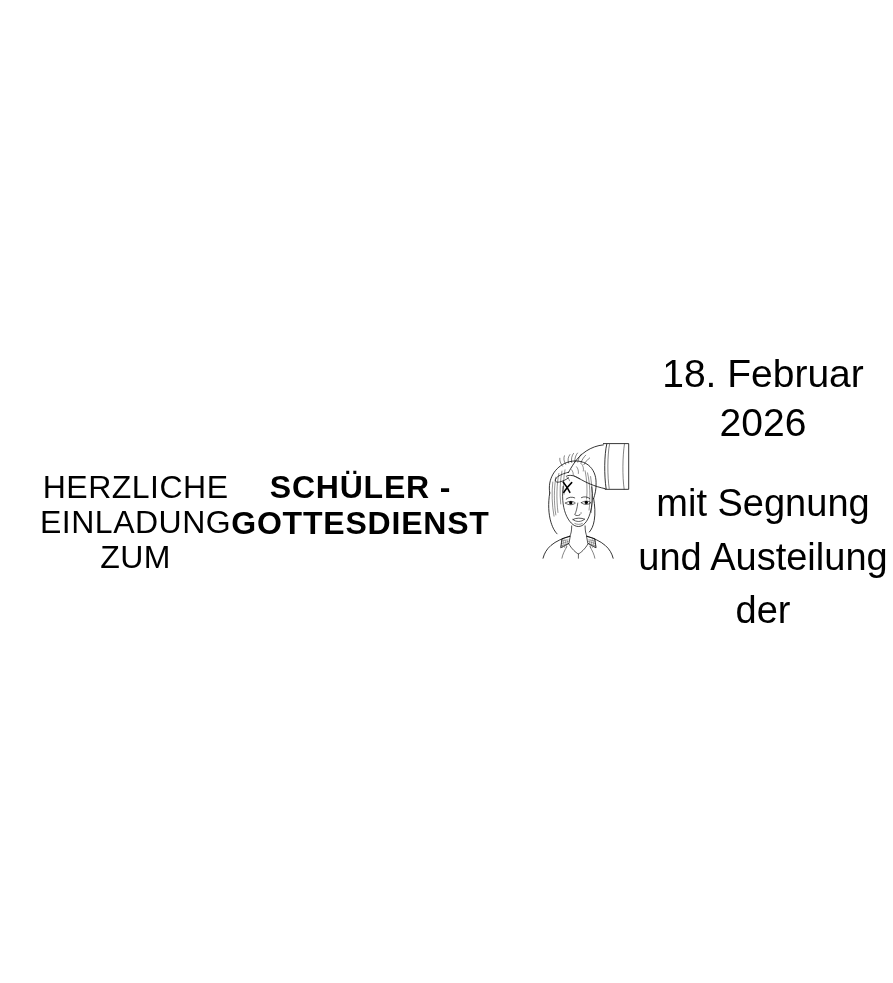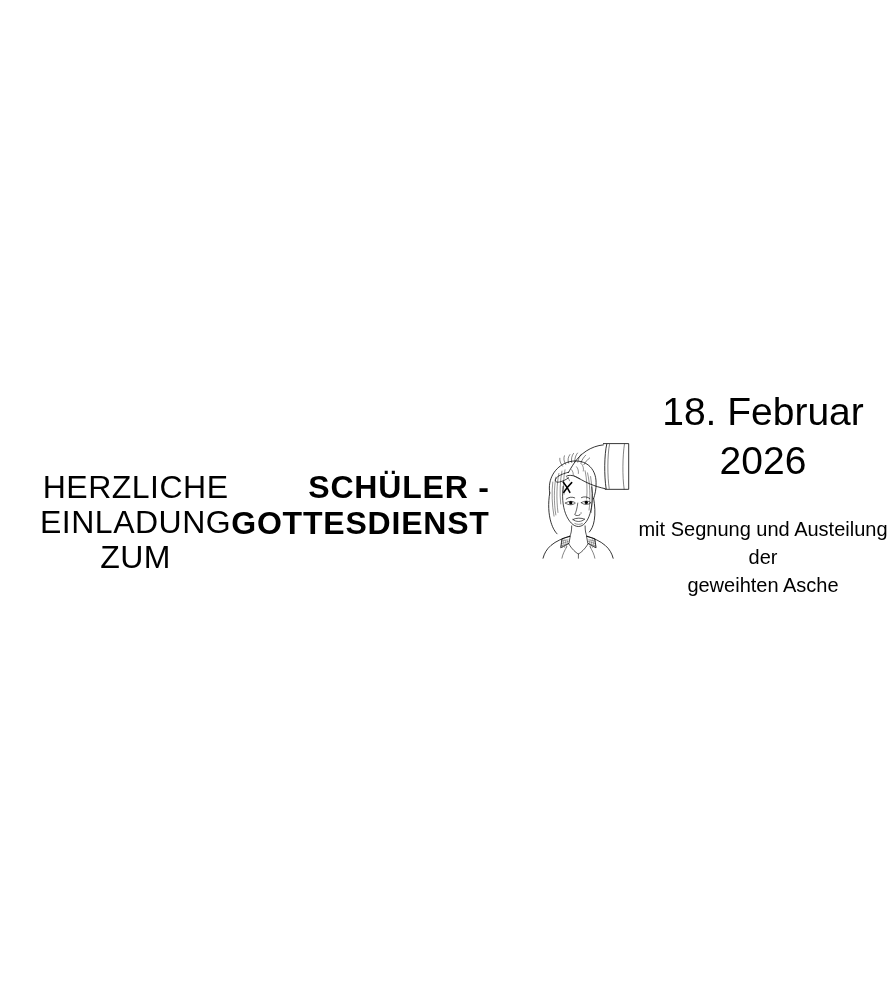--- a/index.html
+++ b/index.html
@@ -31,21 +31,21 @@
     font-weight: 400;
     letter-spacing: 0.5px;
     text-align: center;
     line-height: 1.1;
   }
   .subhead {
     margin-top: 28px;
     font-size: 32px;
     font-weight: bold;
     letter-spacing: 0.8px;
-    text-align: right;
+    text-align: center;
     line-height: 1.1;
   }
   .illustration {
     margin-top: 16px;
     width: 470px;
     height: 390px;
     position: relative;
   }
   .illustration svg {
     display: block;
@@ -72,21 +72,21 @@
   .line-time {
     margin-top: 26px;
     font-size: 29px;
     line-height: 1.25;
   }
   .line-time .strong {
     font-weight: bold;
   }
   .line-note {
     margin-top: 30px;
-    font-size: 20px;
+    font-size: 38px;
     line-height: 1.4;
   }
   .nowrap { white-space: nowrap; }
 </style>
 </head>
 <body>
 
 <div class="page">
 
   <div class="headline">HERZLICHE EINLADUNG ZUM</div>
@@ -182,17 +182,16 @@
   </div>
 
   <div class="info">
 
 
     <div class="line-date2">18. Februar 2026</div>
 
 
     <div class="line-note">
       <div>mit Segnung und Austeilung der</div>
-      <div>geweihten Asche</div>
     </div>
 
   </div>
 </div>
 
 </body></html>

